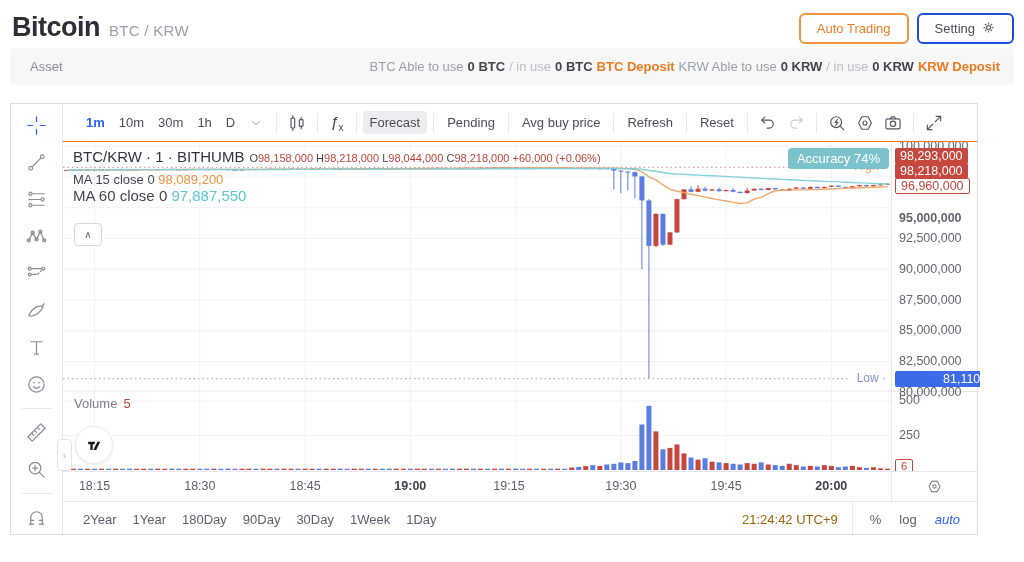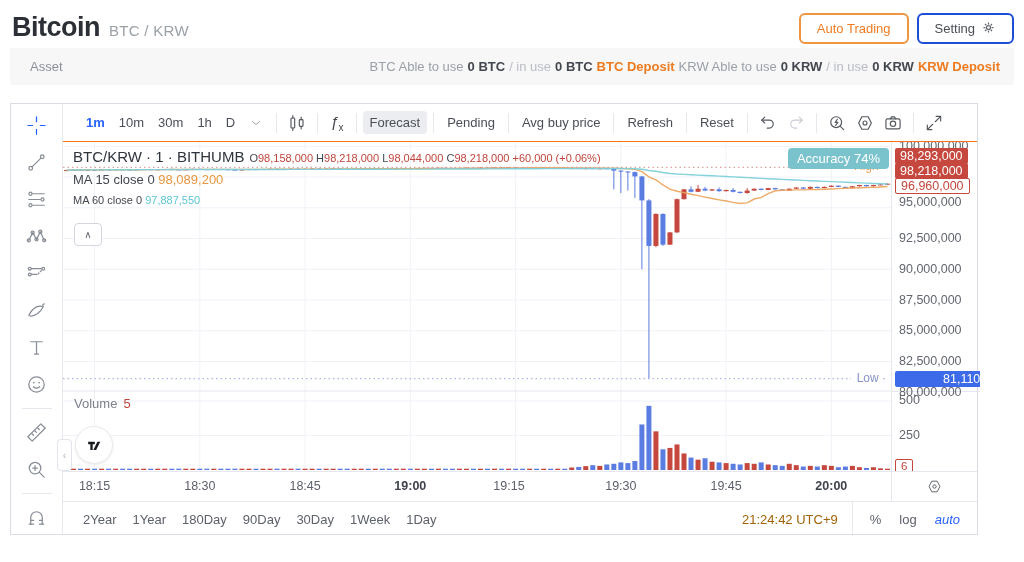--- a/index.html
+++ b/index.html
@@ -50,21 +50,21 @@
   .fx-glyph sub{font-size:10px;font-style:normal;}
   
   .chart-main{position:absolute;left:52px;top:38px;width:828px;height:329px;overflow:hidden;}
   #chart-svg{position:absolute;left:0;top:0;}
   .legend{position:absolute;left:10px;top:6px;z-index:4;white-space:nowrap;}
   .legend-row1{font-size:15px;color:#2f343c;display:flex;align-items:baseline;gap:5px;}
   .ohlc{font-size:11px;color:#42464e;}
   .ohlc b{font-weight:normal;color:#c0453c;}
   .legend-row2{margin-top:7px;font-size:13px;color:#43474e;}
   .ma15-val{color:#e8963f;} .ma60-val{color:#5cc6d3;}
-  .legend-row3{margin-top:7px;font-size:11px;color:#43474e;}
+  .legend-row3{margin-top:0;font-size:15px;color:#43474e;}
   .collapse-btn{position:absolute;left:11px;top:81px;width:26px;height:21px;border:1px solid #d3d6dd;border-radius:4px;
                 display:flex;align-items:center;justify-content:center;font-size:10px;color:#5f646d;background:#fff;z-index:4;cursor:pointer;}
   .accuracy-badge{position:absolute;right:2px;top:6px;background:#7bc3cc;color:#fff;font-size:13px;
                   padding:3px 9px;border-radius:4px;z-index:4;}
   .hl-marker{position:absolute;right:5px;font-size:12px;z-index:3;}
   .hl-marker.high{color:#eda15d;top:17px;}
   .hl-marker.low{color:#8792c9;top:229px;}
   .vol-legend{position:absolute;left:11px;top:254px;font-size:13px;color:#7c8089;z-index:4;}
   .vol-legend b{color:#c0453c;font-weight:normal;margin-left:6px;}
   .tv-logo{position:absolute;left:12px;top:284px;width:36px;height:36px;border-radius:50%;background:#fff;
@@ -723,21 +723,21 @@
     <div class="pane-sep-axis"></div>
     <span class="axis-label red" style="top:6px;">98,293,000</span>
     <span class="axis-label red" style="top:21px;">98,218,000</span>
     <span class="axis-label outline" style="top:36px;">96,960,000</span>
     <span class="axis-label blue" style="top:229px;padding-left:48px;">81,110,000</span>
     <span class="tick" style="top:251px;">500</span>
     <span class="tick" style="top:286px;">250</span>
     <span class="axis-label vol" style="top:317px;">6</span>
   <span class="tick" style="top: -3.1963px;">100,000,000</span>
       <span class="tick" style="top: 27.5444px;">97,500,000</span>
-      <span class="tick" style="top: 53px;">95,000,000</span>
+      <span class="tick" style="top: 69px; font-weight: bold;">95,000,000</span>
       <span class="tick" style="top: 89.0259px;">92,500,000</span>
       <span class="tick" style="top: 119.767px;">90,000,000</span>
       <span class="tick" style="top: 150.507px;">87,500,000</span>
       <span class="tick" style="top: 181.248px;">85,000,000</span>
       <span class="tick" style="top: 211.989px;">82,500,000</span>
       <span class="tick" style="top: 242.73px;">80,000,000</span>
     </div>
 
   <div class="time-row">
     <div class="time-labels" id="time-labels">

